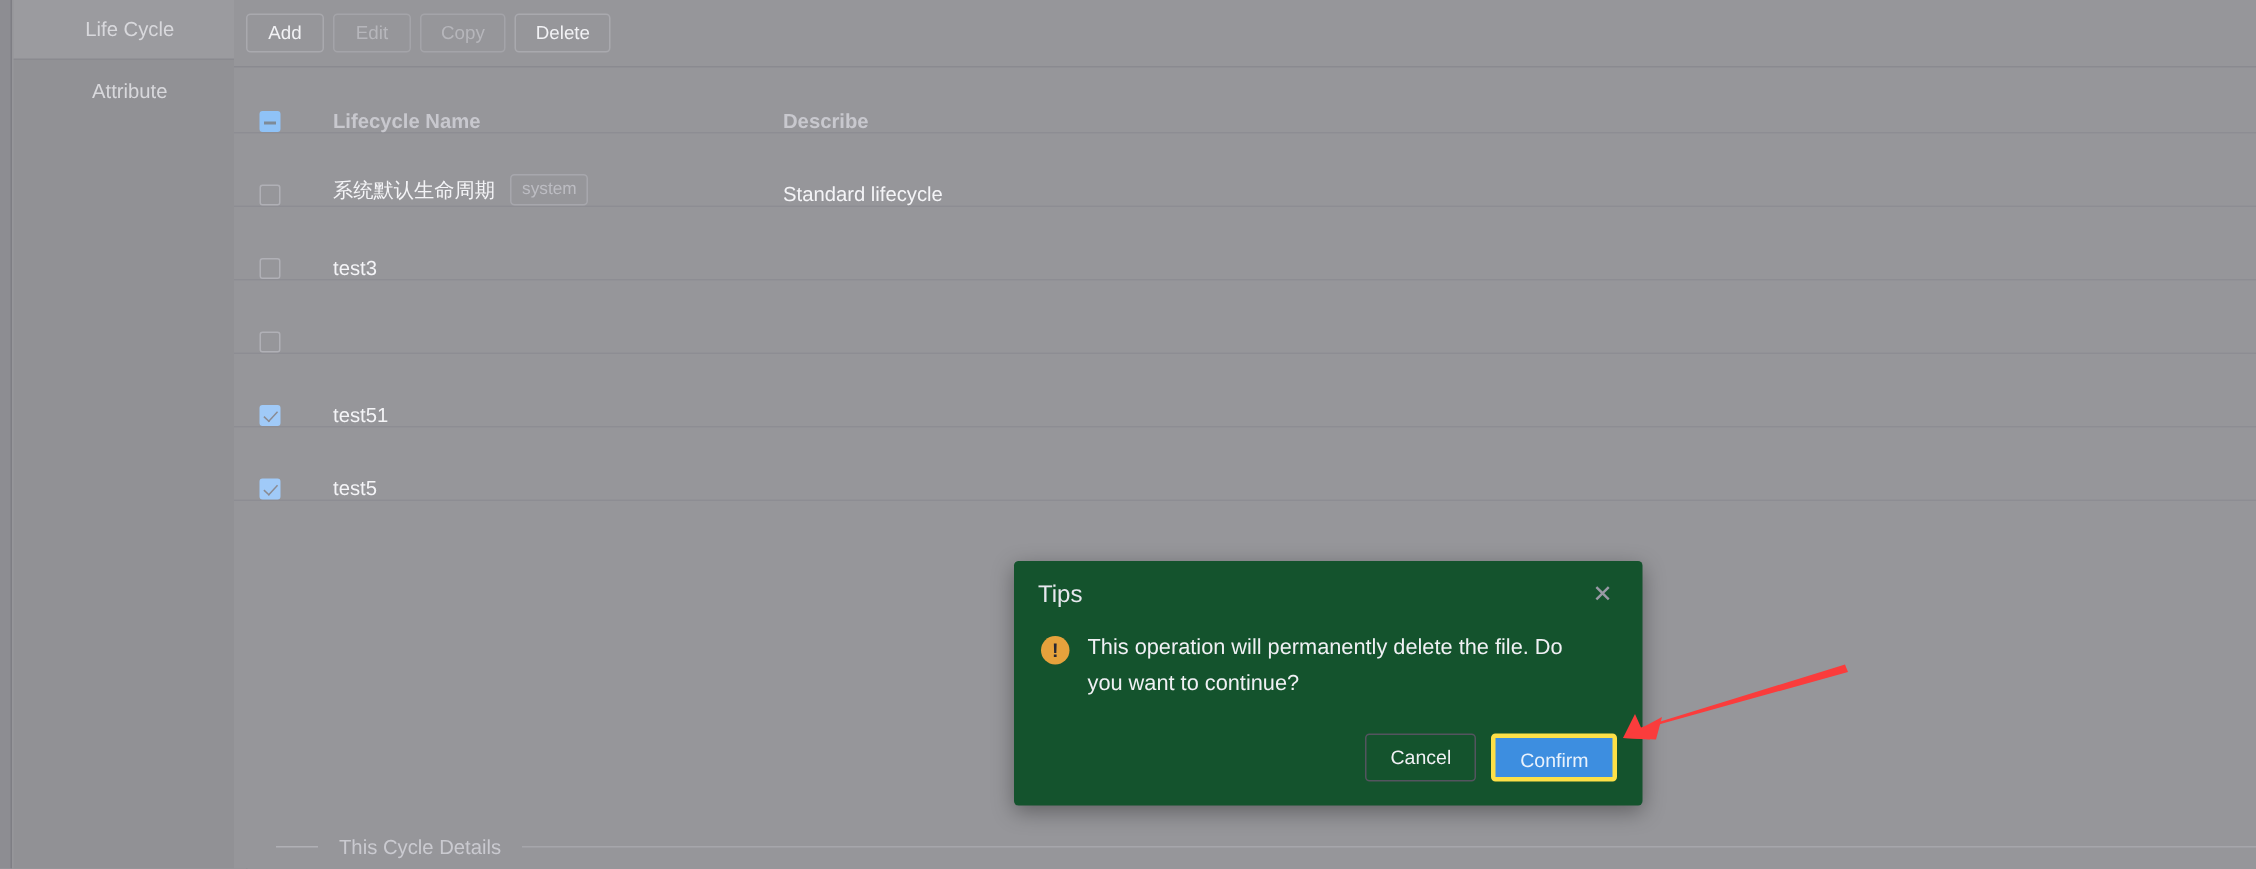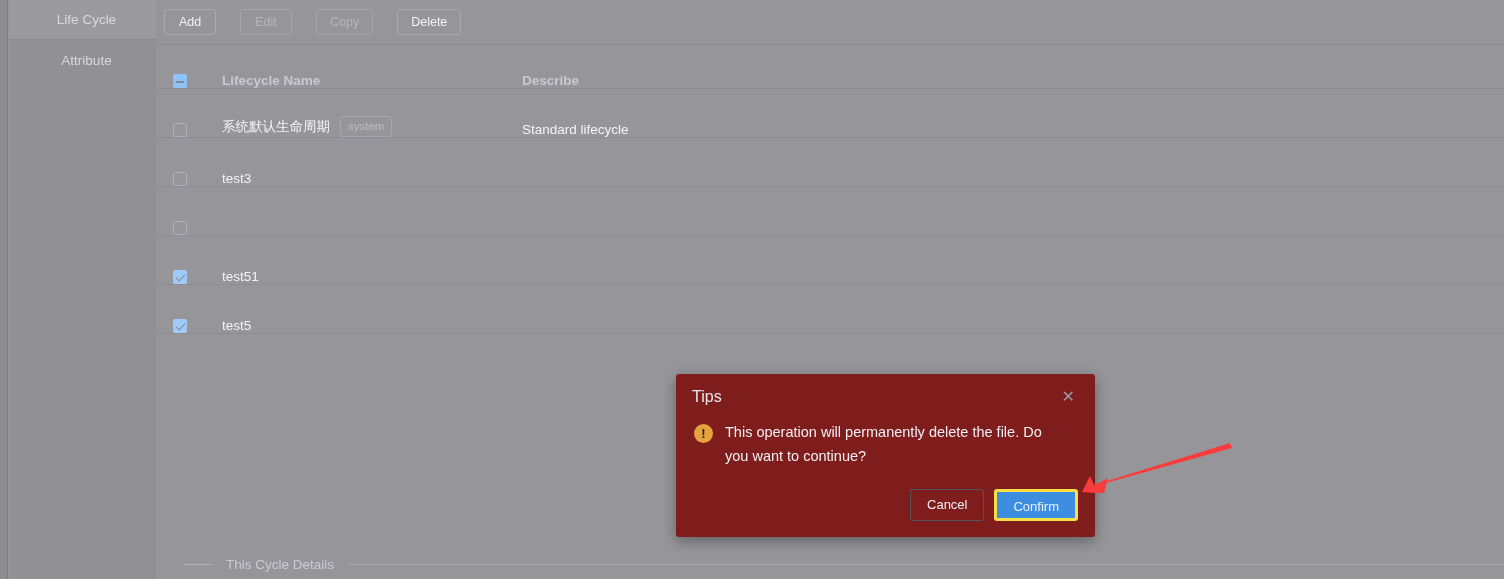--- a/index.html
+++ b/index.html
@@ -47,21 +47,21 @@
     position: absolute; left: 156px; top: 0;
     width: 1348px; height: 579px;
     background: #96969a;
   }
 
   
   .toolbar {
     height: 45px;
     display: flex; align-items: center;
     padding-left: 8px;
-    gap: 24px;
+    gap: 6px;
     border-bottom: 1px solid #8a8a90;
   }
   .tbtn {
     min-width: 52px;
     height: 26px;
     padding: 0 13px;
     background: transparent;
     border: 1px solid #a9a9ae;
     border-radius: 3px;
     color: #f2f2f5;
@@ -185,21 +185,21 @@
   }
   .dash-long {
     flex: 1; height: 1px; background: #a6a6ab;
   }
 
   
   .modal {
     position: absolute;
     left: 676px; top: 374px;
     width: 419px; height: 163px;
-    background: #7f1d1d;
+    background: #14532d;
     border-radius: 3px;
     box-shadow: 0 4px 14px rgba(0,0,0,0.35);
     z-index: 20;
   }
   .modal-head {
     height: 46px;
     display: flex; align-items: center;
     padding: 0 16px 0 16px;
   }
   .modal-title {

